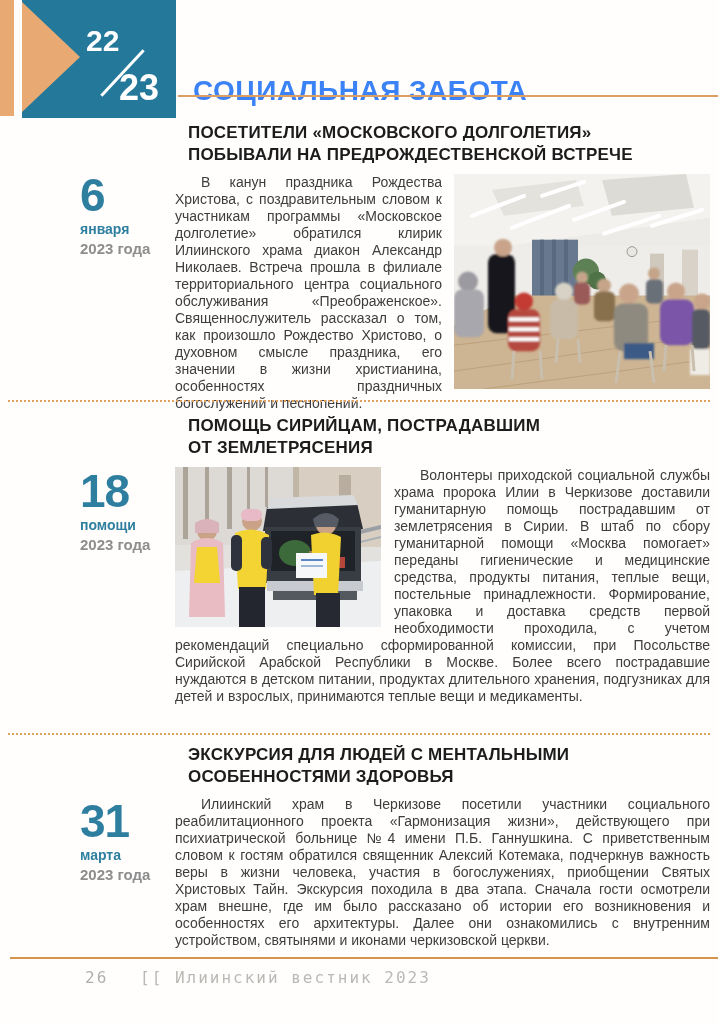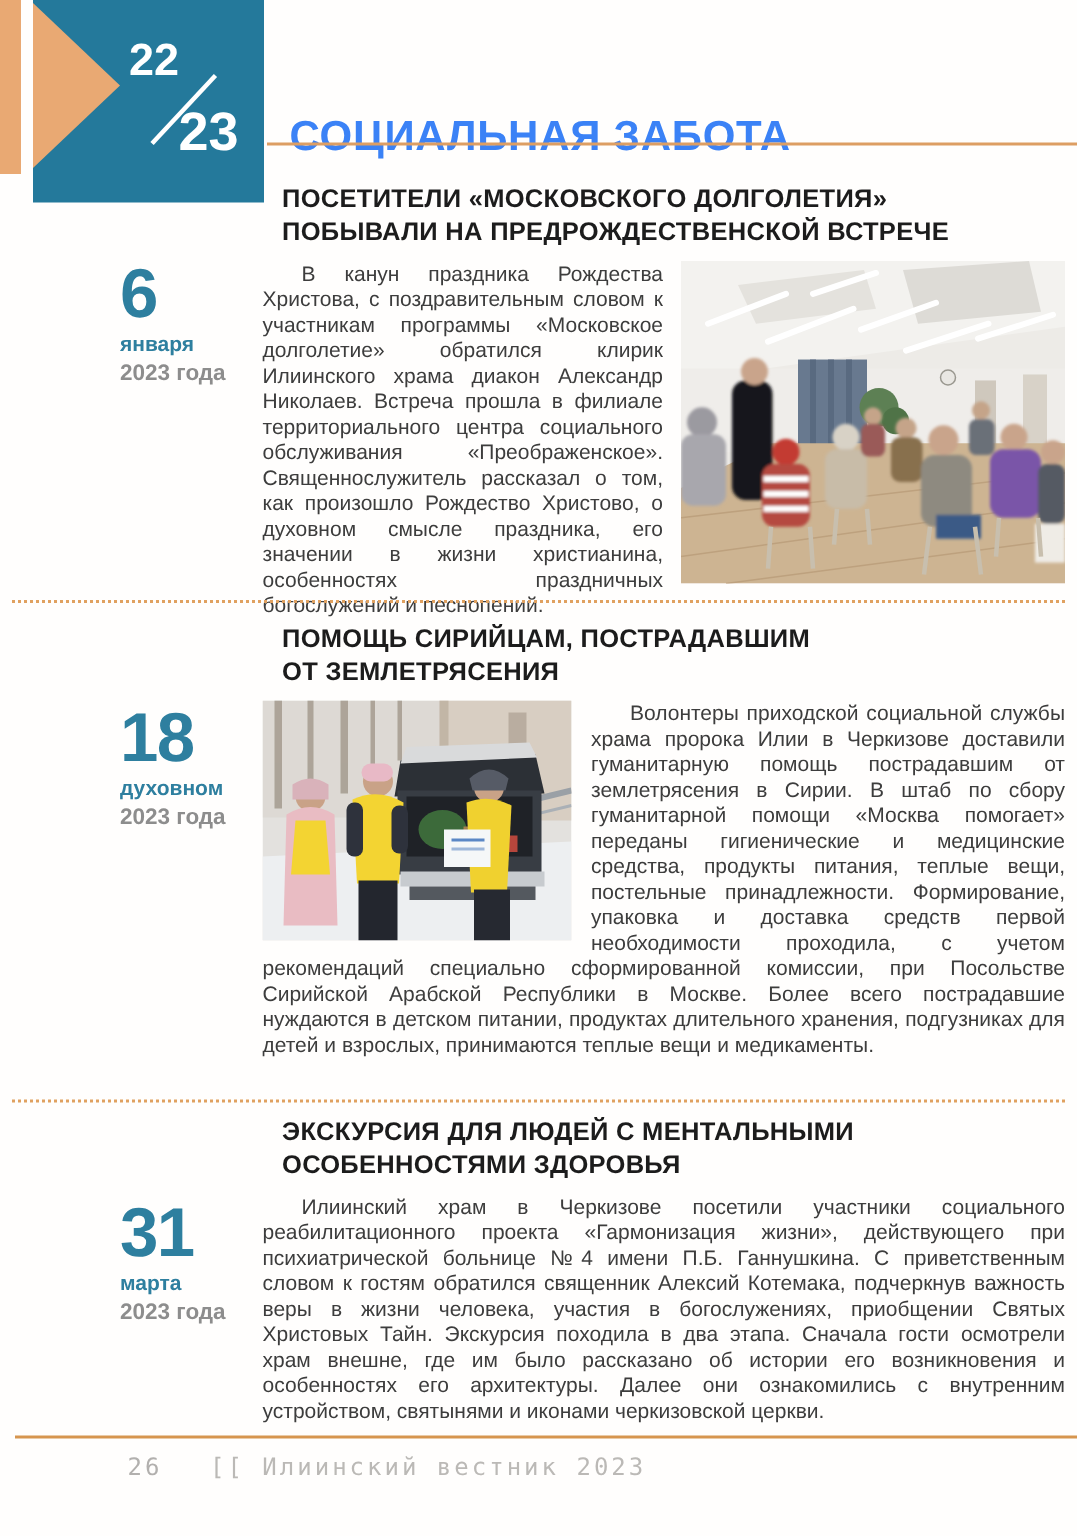--- a/index.html
+++ b/index.html
@@ -2,21 +2,21 @@
 <html lang="ru"><head>
 <meta charset="utf-8">
 <style>
   html,body{margin:0;padding:0;background:#ffffff;}
   .page{
     position:relative;width:718px;height:1024px;background:#fffefd;
     font-family:"Liberation Sans","DejaVu Sans",sans-serif;overflow:hidden;color:#3d3d3d;
   }
   
   .corner-bar{position:absolute;left:0;top:0;width:14px;height:116px;background:#e9a973;}
-  .corner-teal{position:absolute;left:22px;top:0;width:154px;height:135px;background:#24799b;}
+  .corner-teal{position:absolute;left:22px;top:0;width:154px;height:118px;background:#24799b;}
   .corner-arrow{position:absolute;left:0;top:2px;width:0;height:0;
     border-top:55px solid transparent;border-bottom:55px solid transparent;border-left:58px solid #e9a973;}
   .pg-top{position:absolute;left:64px;top:26px;font-size:30px;font-weight:bold;color:#fff;line-height:1;}
   .pg-bottom{position:absolute;left:97px;top:70px;font-size:36px;font-weight:bold;color:#fff;line-height:1;}
   .pg-slash{position:absolute;left:99px;top:42px;width:3px;height:62px;background:#fff;transform:rotate(43deg);}
   
   .page-title{position:absolute;left:193px;top:56px;font-size:28px;font-weight:bold;color:#3b82f6;letter-spacing:0.5px;}
   .header-rule{position:absolute;left:178px;top:95px;right:0;height:2px;background:#dd9e63;}
   
   .article{position:absolute;left:175px;right:8px;}
@@ -142,21 +142,21 @@
         </svg>
       </span>
       <p>В канун праздника Рождества Христова, с поздравительным словом к участникам программы «Московское долголетие» обратился клирик Илиинского храма диакон Александр Николаев. Встреча прошла в филиале территориального центра социального обслуживания «Преображенское». Священнослужитель рассказал о том, как произошло Рождество Христово, о духовном смысле праздника, его значении в жизни христианина, особенностях праздничных богослужений и песнопений.</p>
     </div>
   </section>
 
   <div class="dotted-divider" style="top:400px;"></div>
 
   <div class="date-block" style="top:468px;">
     <div class="date-day">18</div>
-    <div class="date-month">духовном</div>
+    <div class="date-month">помощи</div>
     <div class="date-year">2023 года</div>
   </div>
 
   <section class="article" style="top:415px;">
     <h2>
         <span style="display:block">ПОМОЩЬ СИРИЙЦАМ, ПОСТРАДАВШИМ</span>
         <span style="display:block">ОТ ЗЕМЛЕТРЯСЕНИЯ</span>
       </h2>
     <div>
       <span class="photo photo-left">

